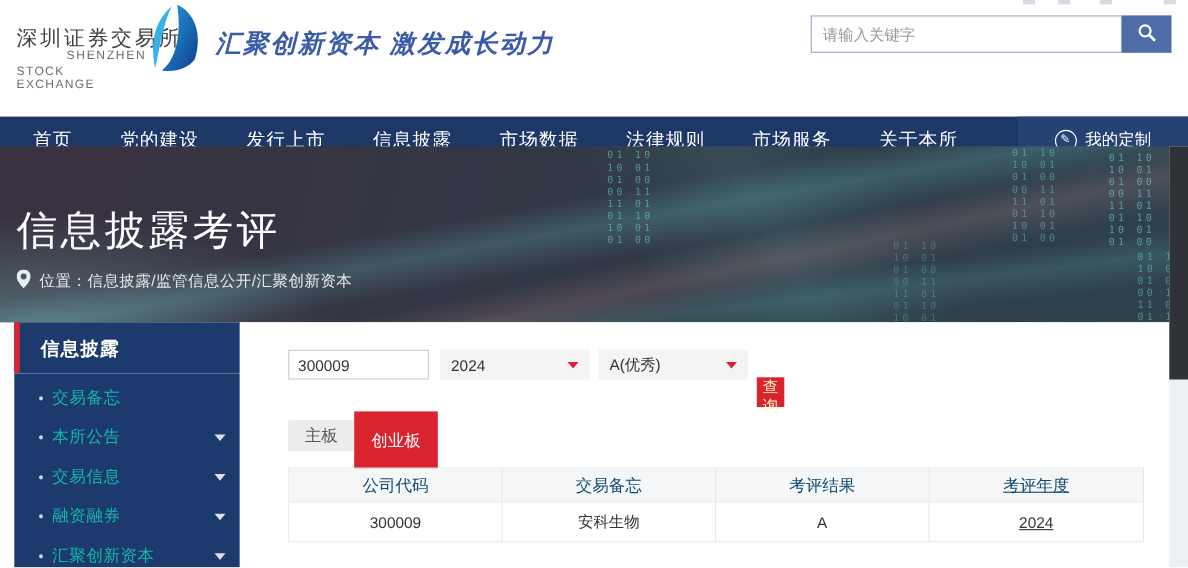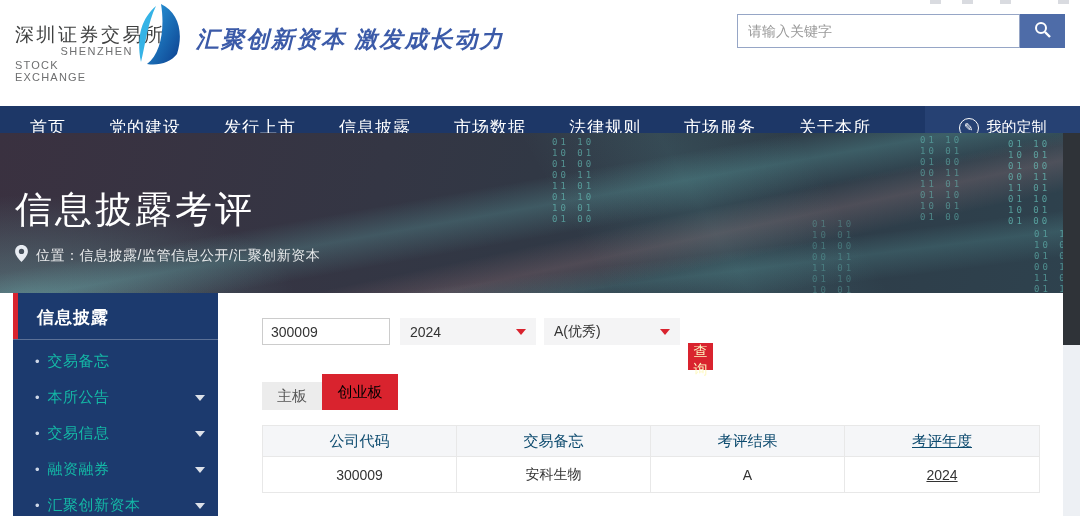--- a/index.html
+++ b/index.html
@@ -59,21 +59,21 @@
   .filter-input { position:absolute; left:44px; top:25px; width:128px; height:27px; border:1px solid #ccc; font-size:14px; color:#333; padding:0 8px; outline:none; }
   .sel { position:absolute; top:25px; width:136px; height:27px; background:#f4f4f5; display:flex; align-items:center; padding:0 10px; cursor:pointer; }
   .sel .sel-val { font-size:14px; color:#333; }
   .sel .sel-caret { position:absolute; right:10px; top:11px; width:0; height:0; border-left:5px solid transparent; border-right:5px solid transparent; border-top:6px solid #d9232e; }
   #sel-year { left:182px; }
   #sel-grade { left:326px; }
   .query-btn { position:absolute; left:470px; top:25px; width:25px; height:27px; background:#d9232e; color:#fef9c3; border:none; font-size:14px; cursor:pointer;margin-top:25px; }
 
   .tab { position:absolute; display:flex; align-items:center; justify-content:center; font-size:15px; cursor:pointer; }
   .tab-main { left:44px; top:89px; width:60px; height:28px; background:#ececec; color:#555; }
-  .tab-gem { left:104px; top:81px; width:76px; height:36px; background:#d9232e; color:#000000;font-family:Liberation Mono, monospace; }
+  .tab-gem { left:104px; top:81px; width:76px; height:52px; background:#d9232e; color:#ffffff;font-family:Liberation Mono, monospace; }
 
   .table { position:absolute; left:44px; top:132px; width:778px; border:1px solid #e8e8e8; border-bottom:none; }
   .t-head { display:grid; grid-template-columns:repeat(4,1fr); background:#f5f6f8; border-bottom:1px solid #e8e8e8; }
   .t-head .t-cell { height:30px; font-size:15px; color:#0c4a6e; }
   .t-row { display:grid; grid-template-columns:repeat(4,1fr); background:#fff; border-bottom:1px solid #e8e8e8; }
   .t-row .t-cell { height:35px; font-size:14px; color:#333; }
   .t-cell { display:flex; align-items:center; justify-content:center; border-right:1px solid #e8e8e8; }
   .t-cell:last-child { border-right:none;text-decoration:underline; }
 
   

